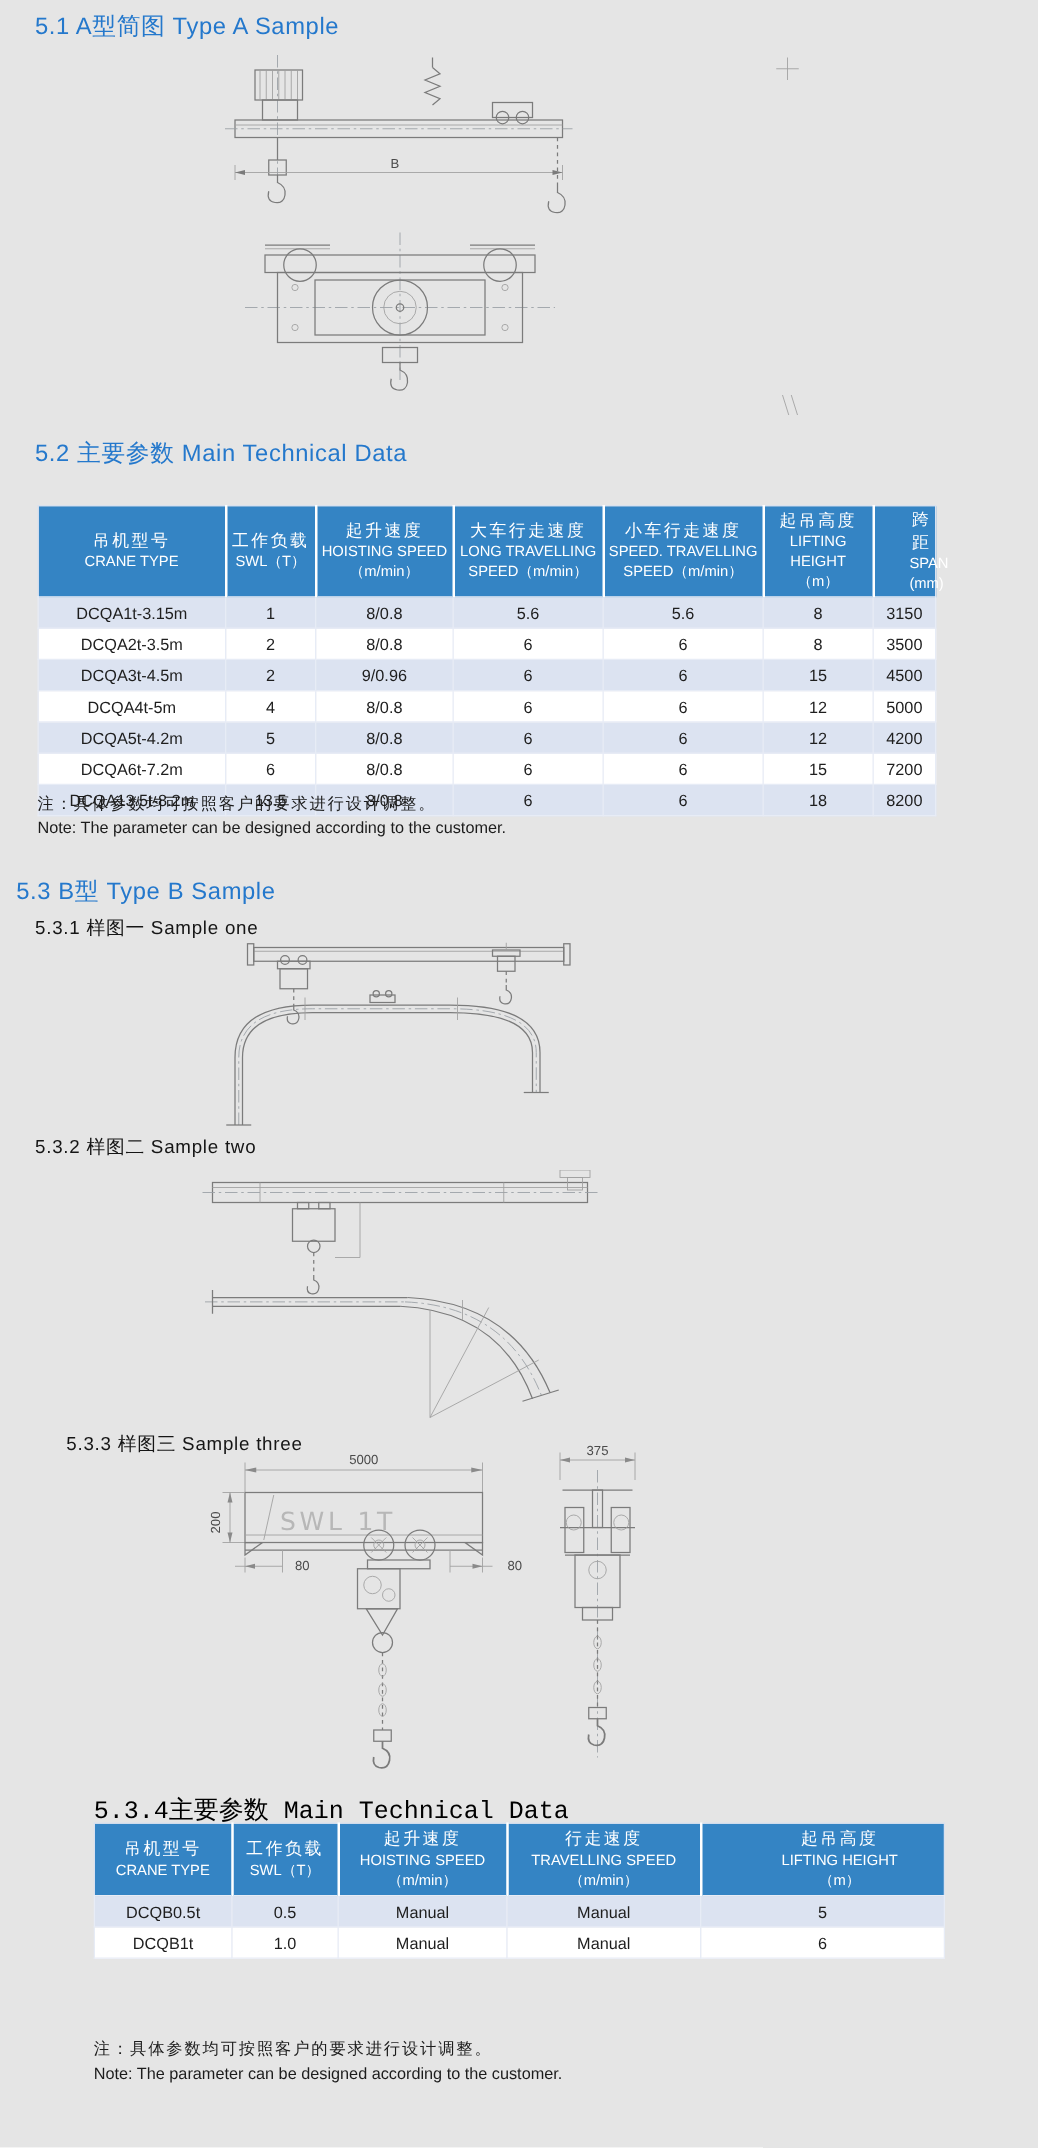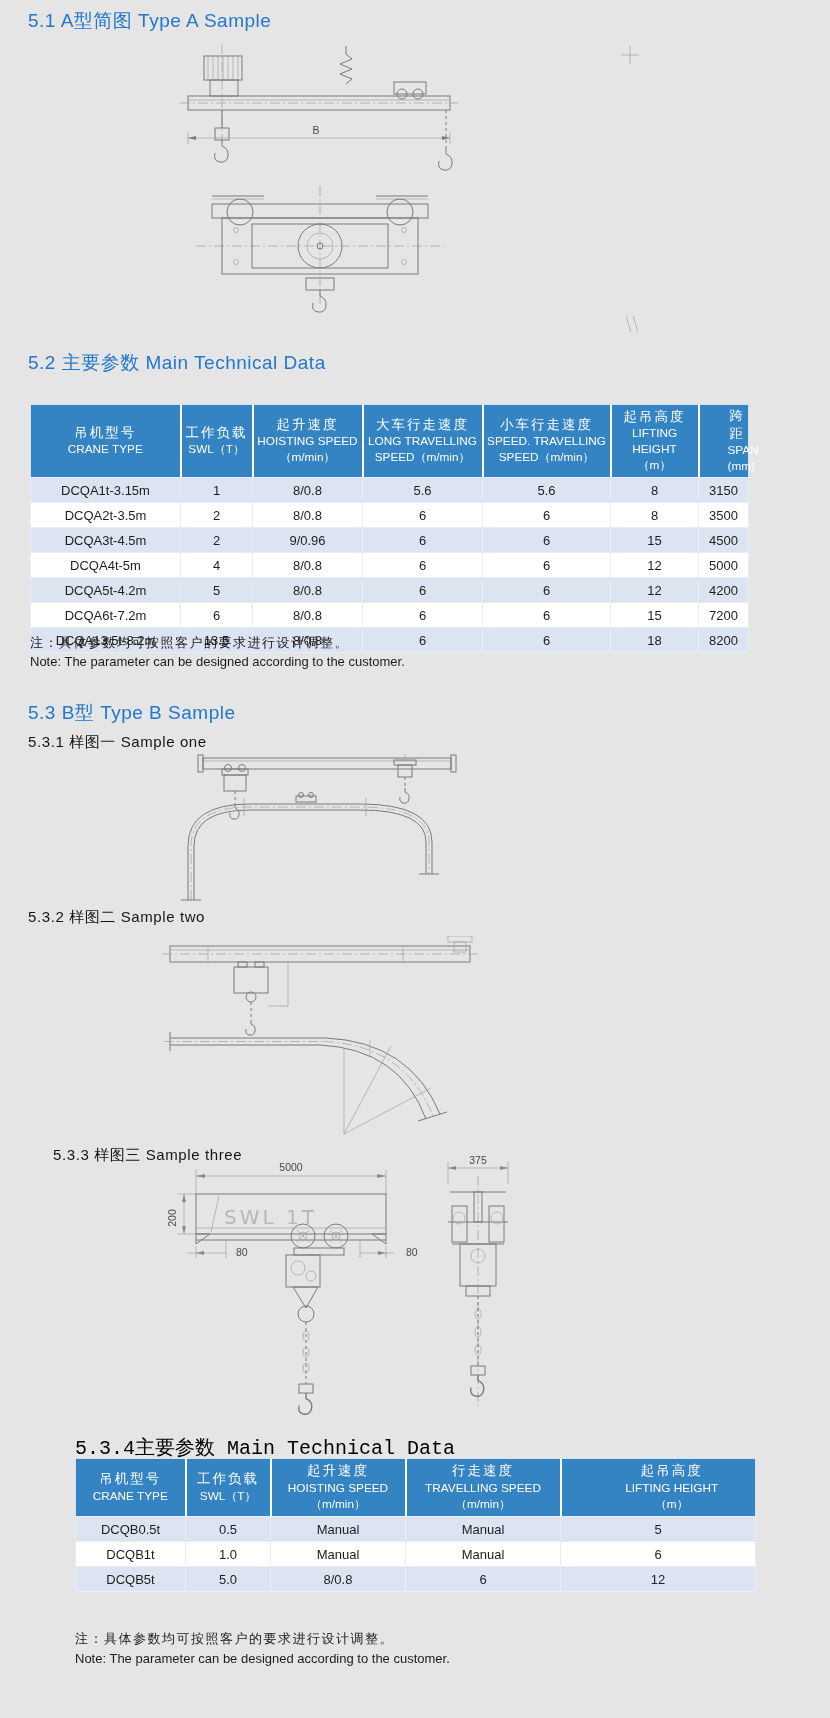--- a/index.html
+++ b/index.html
@@ -229,21 +229,21 @@
           <td>6</td>
           <td>18</td>
           <td>8200</td>
         </tr>
       </tbody>
     </table>
 
   <div class="abs note note-zh" style="left:30px;top:634px;">注：具体参数均可按照客户的要求进行设计调整。</div>
   <div class="abs note" style="left:30px;top:654px;">Note: The parameter can be designed according to the customer.</div>
 
-  <div class="abs h-blue" style="left:28px;top:700px;">5.3 B型 Type B Sample</div>
+  <div class="abs h-blue" style="left:13px;top:700px;">5.3 B型 Type B Sample</div>
   <div class="abs h-sub" style="left:28px;top:733px;">5.3.1 样图一 Sample one</div>
 
   <svg class="abs" style="left:148px;top:754px;" width="340" height="150" viewBox="0 0 340 150">
     <defs>
       <path id="hook2" d="M0,0 L0,4 Q5,6 4,11 Q3,16 -2,15 Q-6,14 -5,9" class="ln"></path>
     </defs>
 
     <rect x="55" y="4" width="248" height="11" class="ln"></rect>
     <line x1="55" y1="7" x2="303" y2="7" class="lt"></line>
     <rect x="50" y="1" width="5" height="17" class="ln"></rect>
@@ -446,26 +446,19 @@
           <td>Manual</td>
           <td>5</td>
         </tr>
         <tr>
           <td>DCQB1t</td>
           <td>1.0</td>
           <td>Manual</td>
           <td>Manual</td>
           <td>6</td>
         </tr>
-        <tr>
-          <td>DCQB5t</td>
-          <td>5.0</td>
-          <td>8/0.8</td>
-          <td>6</td>
-          <td>12</td>
-        </tr>
       </tbody>
     </table>
 
   <div class="abs note note-zh" style="left:75px;top:1630px;">注：具体参数均可按照客户的要求进行设计调整。</div>
   <div class="abs note" style="left:75px;top:1651px;">Note: The parameter can be designed according to the customer.</div>
 
 </div>
 
 </body></html>

